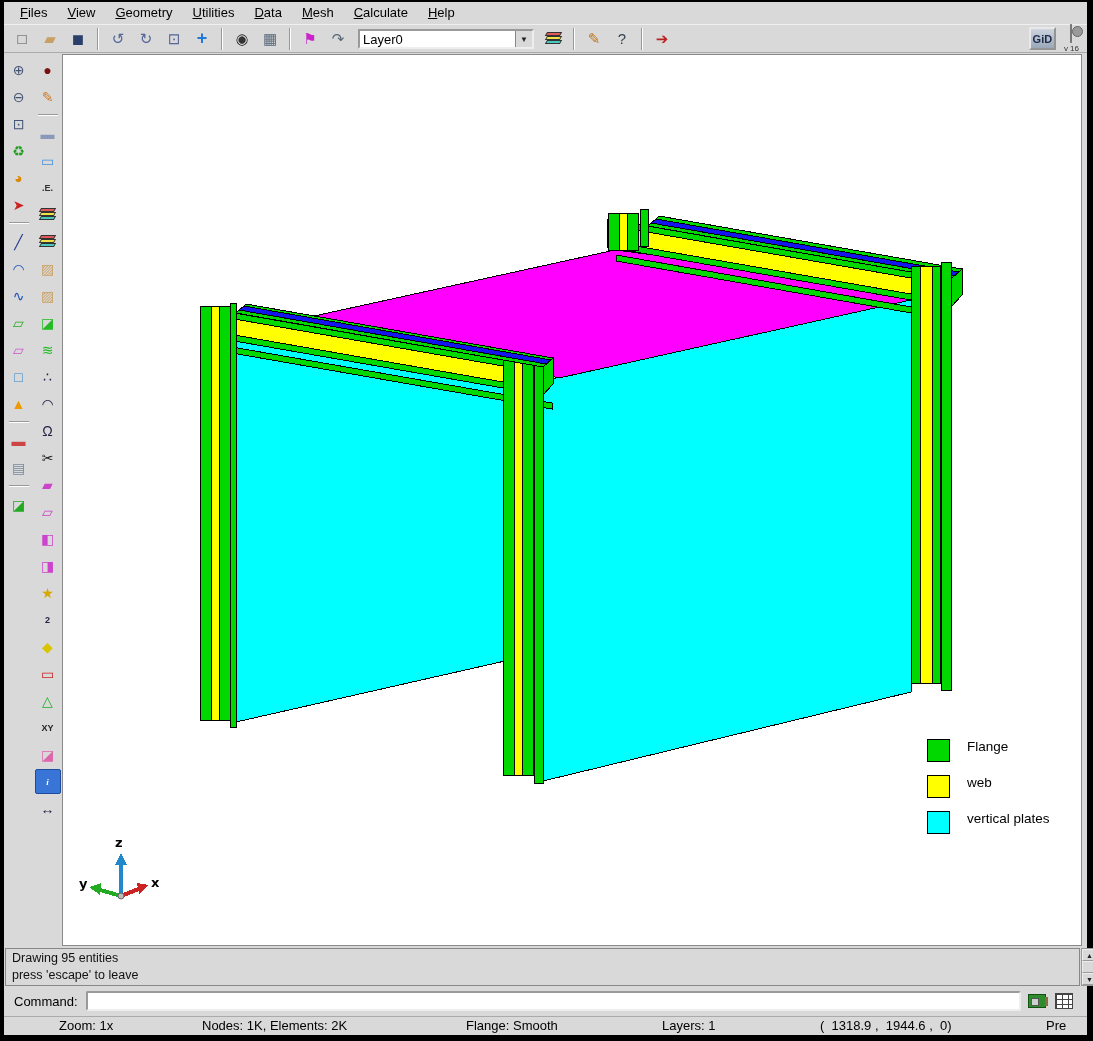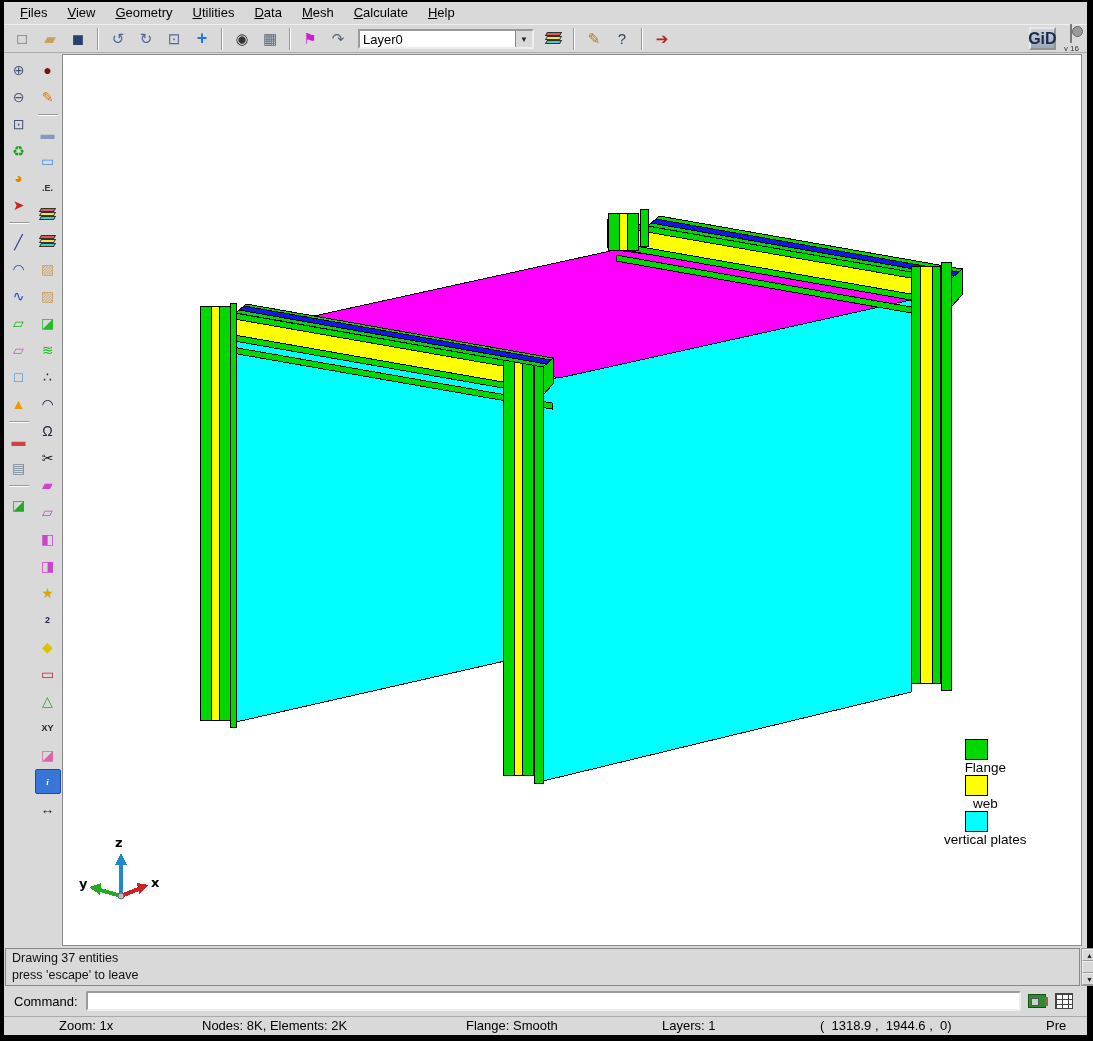--- a/index.html
+++ b/index.html
@@ -27,21 +27,21 @@
   .layers-glyph i:nth-child(1){ top:0;  background:#e05a5a; }
   .layers-glyph i:nth-child(2){ top:4px; background:#f2e24a; }
   .layers-glyph i:nth-child(3){ top:8px; background:#49c8c0; }
   #layer-combo { display:flex; margin:0 6px; width:176px; height:20px;
     border:2px inset #eee; background:#fff; }
   #layer-combo .val { flex:1; font-size:13px; padding:1px 3px; color:#000; }
   #layer-combo .btn { width:17px; background:#d9d9d9; border-left:1px solid #888;
     font-size:8px; text-align:center; line-height:17px; color:#222; }
   #tb-right { margin-left:auto; display:flex; align-items:center; gap:8px; padding-right:4px; }
   #gid-logo { width:27px; height:23px; background:linear-gradient(#cdd4de,#9aa7b8);
-    border:2px outset #e8e8e8; color:#1c2a4a; font-weight:bold; font-size:16px;
+    border:2px outset #e8e8e8; color:#1c2a4a; font-weight:bold; font-size:11px;
     display:flex; align-items:center; justify-content:center; }
   #toggle-wrap { text-align:center; }
   #toggle { width:30px; height:15px; border-radius:8px; background:#3e8ca6;
     position:relative; border:1px solid #777; }
   #toggle .knob { position:absolute; left:1px; top:1px; width:11px; height:11px;
     border-radius:50%; background:#9a9a9a; border:1px solid #666; }
   #version-label { font-size:8px; color:#333; margin-top:1px; }
 
   
   #main { position:absolute; top:52px; left:0; right:0; bottom:0; display:flex; }
@@ -61,21 +61,21 @@
   #scene { position:absolute; left:0; top:0; }
   svg polygon, svg line { shape-rendering:crispEdges; }
   .f-green { fill:#00d800; stroke:#000; stroke-width:1; }
   .f-yellow { fill:#ffff00; stroke:#000; stroke-width:1; }
   .f-blue { fill:#1414f0; stroke:#000; stroke-width:1; }
   .f-cyan { fill:#00ffff; stroke:#000; stroke-width:1; }
   .f-mag { fill:#ff00ff; stroke:#000; stroke-width:1; }
 
   
   #legend { position:absolute; left:864px; top:684px; }
-  .leg-row { display:flex; align-items:center; height:36px;flex-direction:column; }
+  .leg-row { display:flex; height:36px; }
   .leg-sq { width:23px; height:23px; border:1px solid #000; }
   .leg-label { margin-left:17px; font-size:13.5px; color:#000; }
 
   
   #axis-labels text { font:bold 13px "DejaVu Sans", sans-serif; fill:#000; }
 
   
   #msgbox { position:absolute; left:1px; top:946px; width:1075px; height:38px;
     background:#d9d9d9; border:1px solid #888; padding:1px 6px; }
   #msgbox .msg { font-size:12.5px; color:#111; line-height:17px; white-space:pre; }
@@ -321,21 +321,21 @@
           </div>
           <div class="leg-row">
             <span class="leg-sq" style="background: rgb(0, 255, 255);"></span>
             <span class="leg-label">vertical plates</span>
           </div>
         </div>
     </div>
   </div>
 
   <div id="msgbox">
-    <div class="msg">Drawing 37 entities</div>
+    <div class="msg">Drawing 95 entities</div>
     <div class="msg">press 'escape' to leave</div>
   </div>
   <div id="msg-scroll">
     <div class="arr">▲</div>
     <div class="thumb"></div>
     <div class="arr">▼</div>
   </div>
 
   <div id="cmdrow">
     <span id="cmd-label">Command:</span>
@@ -343,19 +343,19 @@
     <span class="cmd-icon">
         <span class="chip"></span>
       </span>
     <span class="cmd-icon">
         <span class="grid-ic"></span>
       </span>
   </div>
 
   <div id="statusbar">
     <span id="st-zoom">Zoom: 1x</span>
-    <span id="st-nodes">Nodes: 8K, Elements: 2K</span>
+    <span id="st-nodes">Nodes: 1K, Elements: 2K</span>
     <span id="st-render">Flange: Smooth</span>
     <span id="st-layers">Layers: 1</span>
     <span id="st-coords">(  1318.9 ,  1944.6 ,  0)</span>
     <span id="st-mode">Pre</span>
   </div>
 </div>
 
 </body></html>

